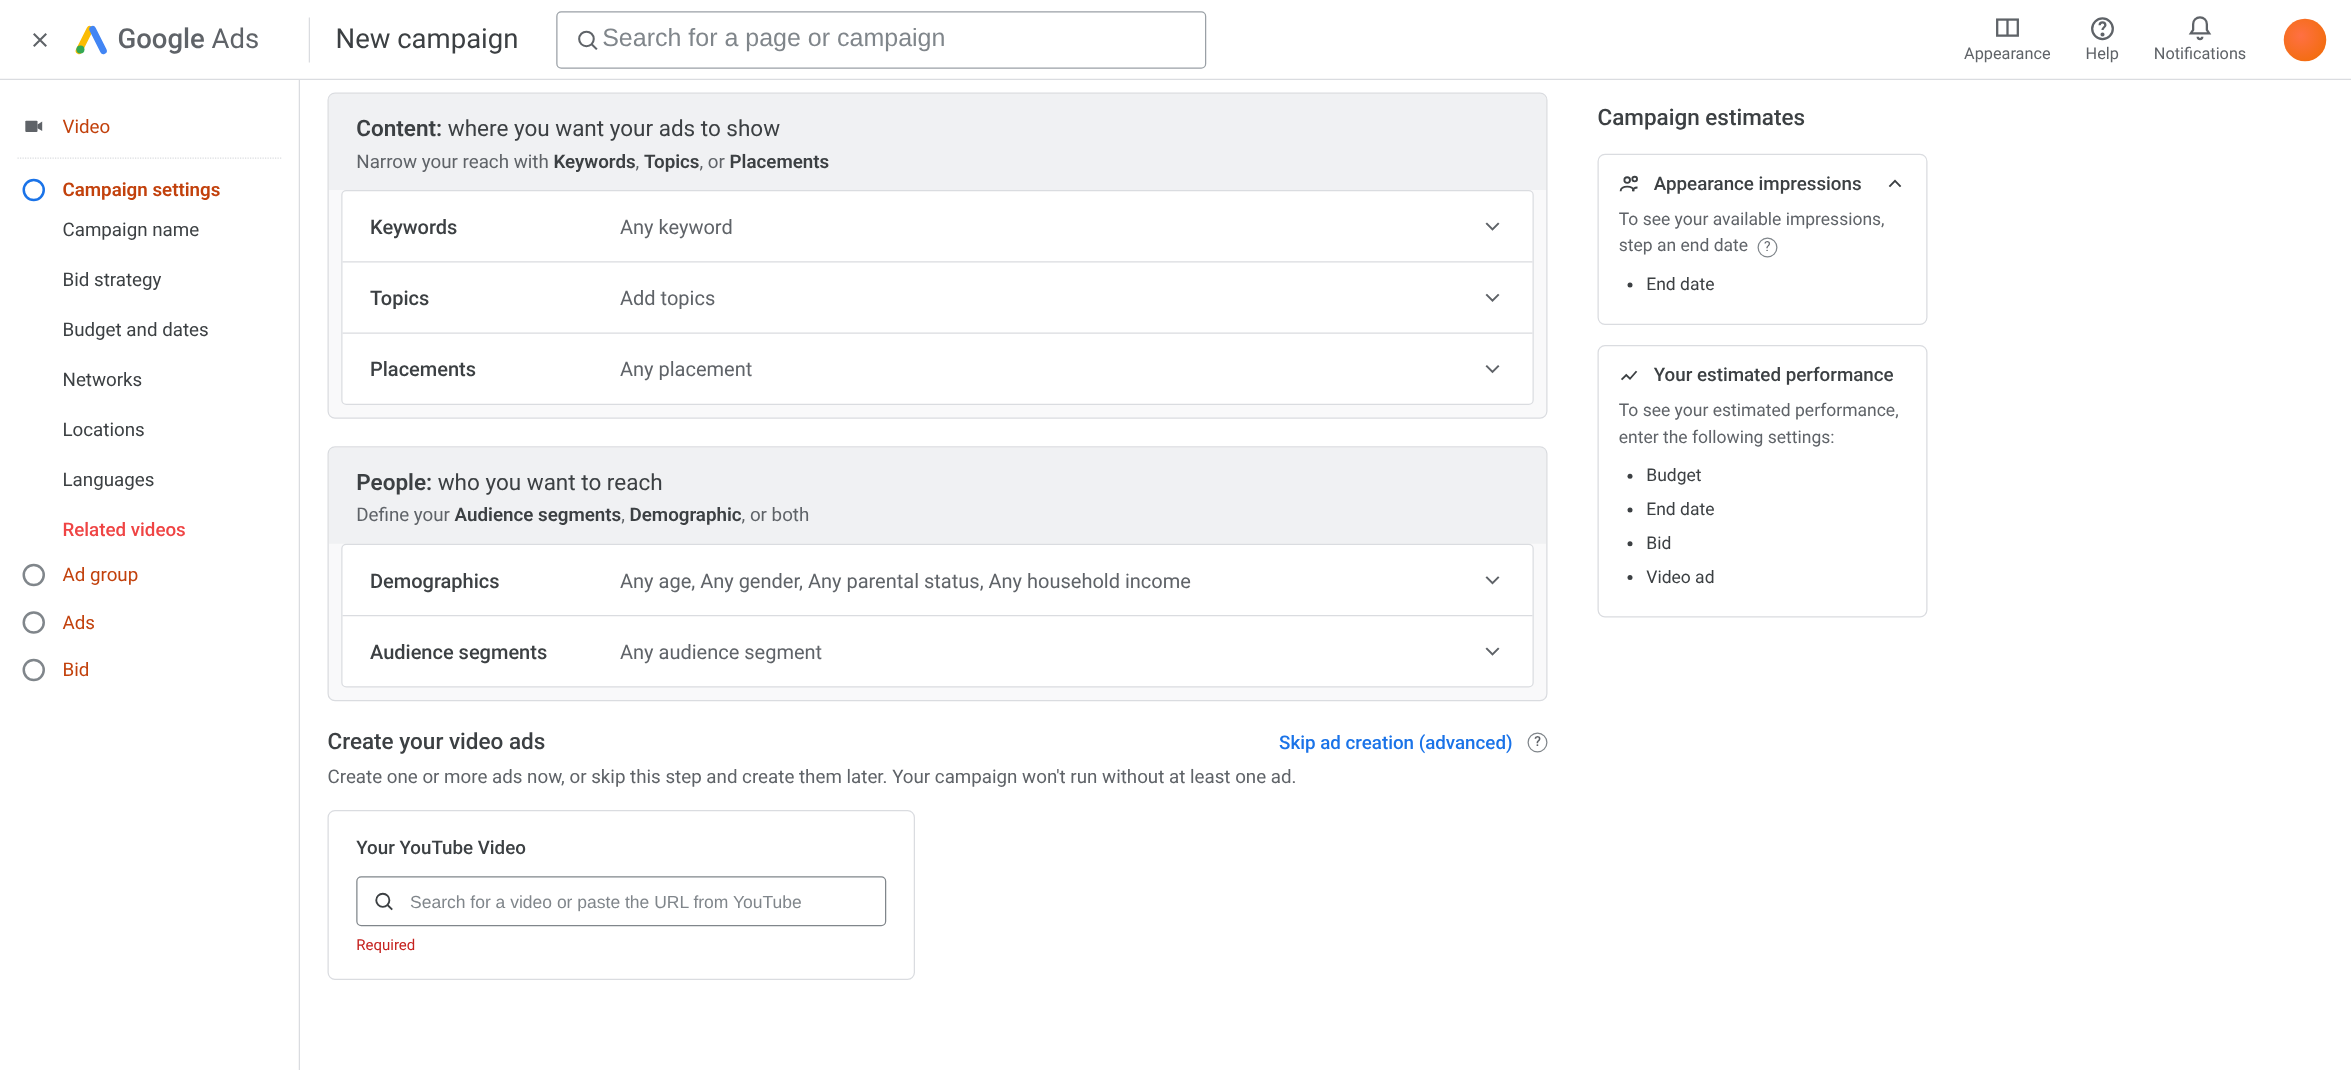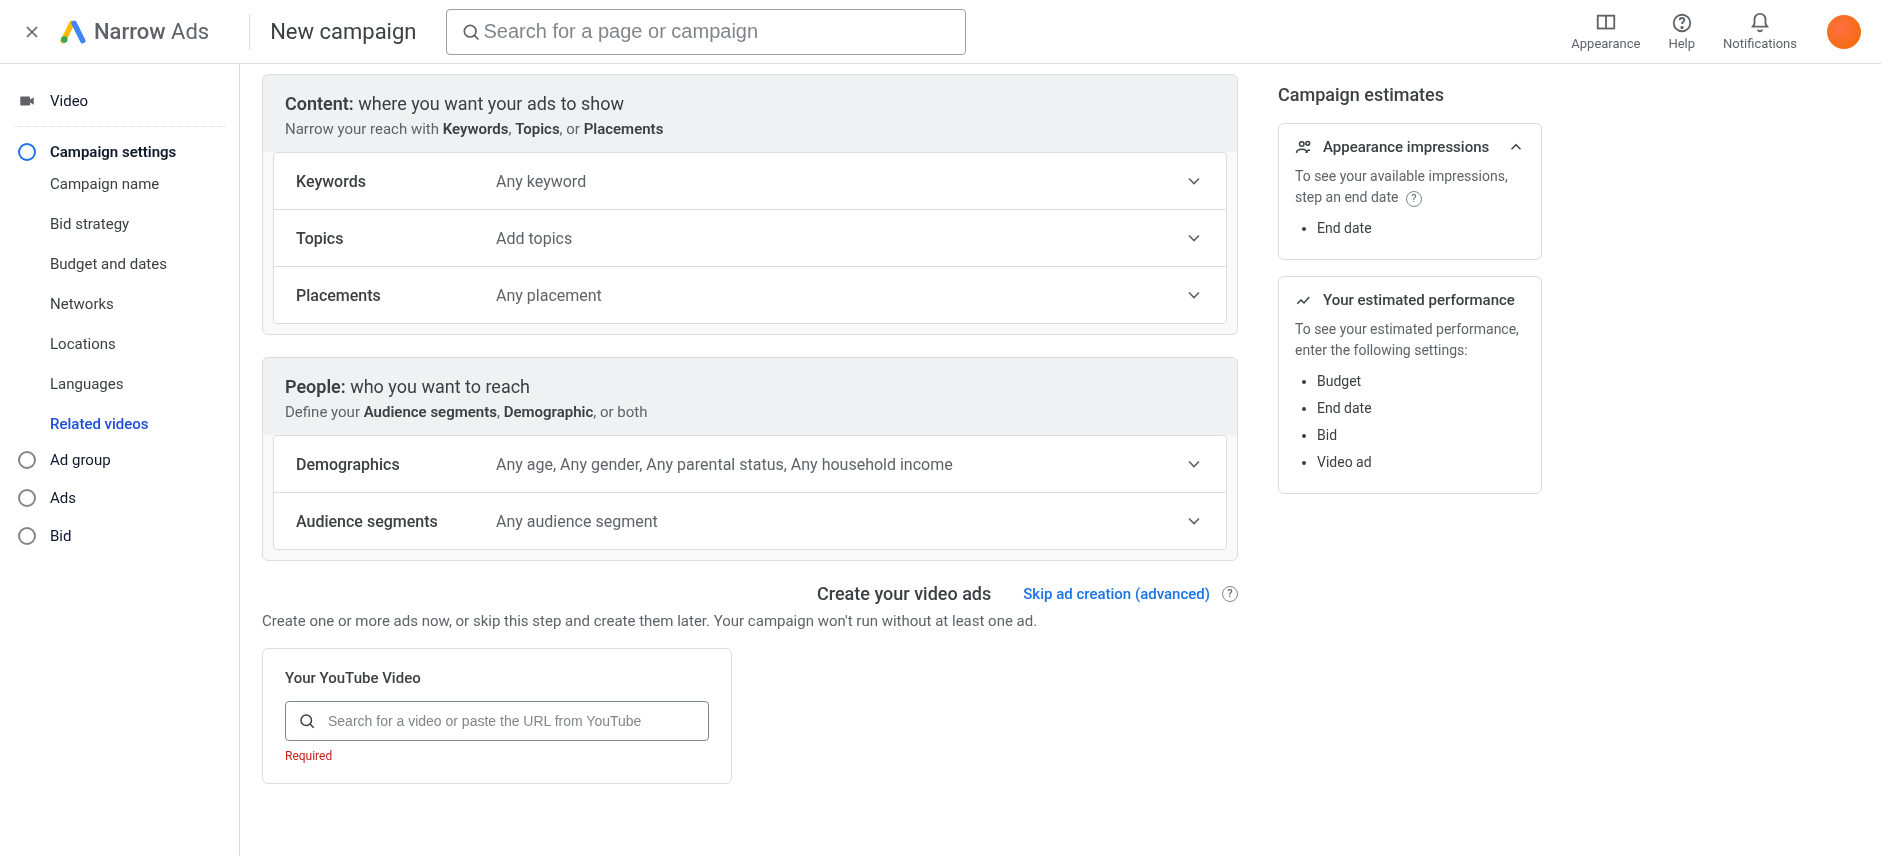--- a/index.html
+++ b/index.html
@@ -89,21 +89,21 @@
   
   .sidebar {
     width: 240px;
     border-right: 1px solid #dadce0;
     padding: 18px 0;
   }
   .side-section {
     display:flex; align-items:center;
     padding: 10px 18px;
     font-size:15px;
-    color:#0f172a;
+    color:#c2410c;
     gap:14px;
     cursor:pointer;
   }
   .side-section.active {
     font-weight: 600;
   }
   .circle {
     width:18px; height:18px; border:2px solid #80868b; border-radius:50%;
     flex-shrink:0;
   }
@@ -116,21 +116,21 @@
     border-top: 1px dotted #dadce0;
     margin: 6px 14px;
   }
   .sub-items {
     padding: 4px 0 8px 50px;
     display:flex; flex-direction:column; gap:22px;
     font-size:15px;
     color:#3c4043;
   }
   .sub-items .item { cursor:pointer; }
-  .sub-items .item.active { color:#1d4ed8; font-weight:500; }
+  .sub-items .item.active { color:#ef4444; font-weight:500; }
 
   
   .main {
     flex: 1;
     background: #fff;
     padding: 10px 22px 40px 22px;
     max-width: 1020px;
   }
   .card {
     border: 1px solid #dadce0;
@@ -167,21 +167,21 @@
   .row .label {
     width: 200px; font-size:16px; color:#3c4043; font-weight:500;
   }
   .row .value {
     flex:1; font-size:16px; color:#5f6368;
   }
   .row .chev { color:#5f6368; }
 
   .section-title {
     font-size:18px; color:#3c4043; font-weight:500;
-    display:flex; align-items:center; justify-content:flex-end;gap:32px;
+    display:flex; align-items:center; justify-content:space-between;gap:32px;
   }
   .skip-link {
     color:#1a73e8; font-size:15px; font-weight:500; cursor:pointer;
     display:flex; align-items:center; gap:8px;
   }
   .section-sub {
     margin-top:8px; font-size:15px; color:#5f6368;
   }
 
   .video-card {
@@ -246,21 +246,21 @@
   </div>
   <div class="logo">
     <span class="logo-icon">
       <svg width="26" height="26" viewBox="0 0 48 48">
         <path d="M6 40 L22 8" stroke="#fbbc04" stroke-width="10" stroke-linecap="round"></path>
         <path d="M26 8 L42 40" stroke="#4285f4" stroke-width="10" stroke-linecap="round"></path>
         <circle cx="8" cy="38" r="6" fill="#34a853"></circle>
       </svg>
     </span>
     <span class="logo-text">
-      <span class="g">Narrow</span> <span>Ads</span>
+      <span class="g">Google</span> <span>Ads</span>
     </span>
   </div>
   <div class="divider-v"></div>
   <div class="page-title">New campaign</div>
 
   <div class="search-box">
     <svg width="20" height="20" viewBox="0 0 24 24" fill="none" stroke="#5f6368" stroke-width="2">
         <circle cx="11" cy="11" r="7"></circle>
         <path d="M21 21l-5-5"></path>
       </svg>

